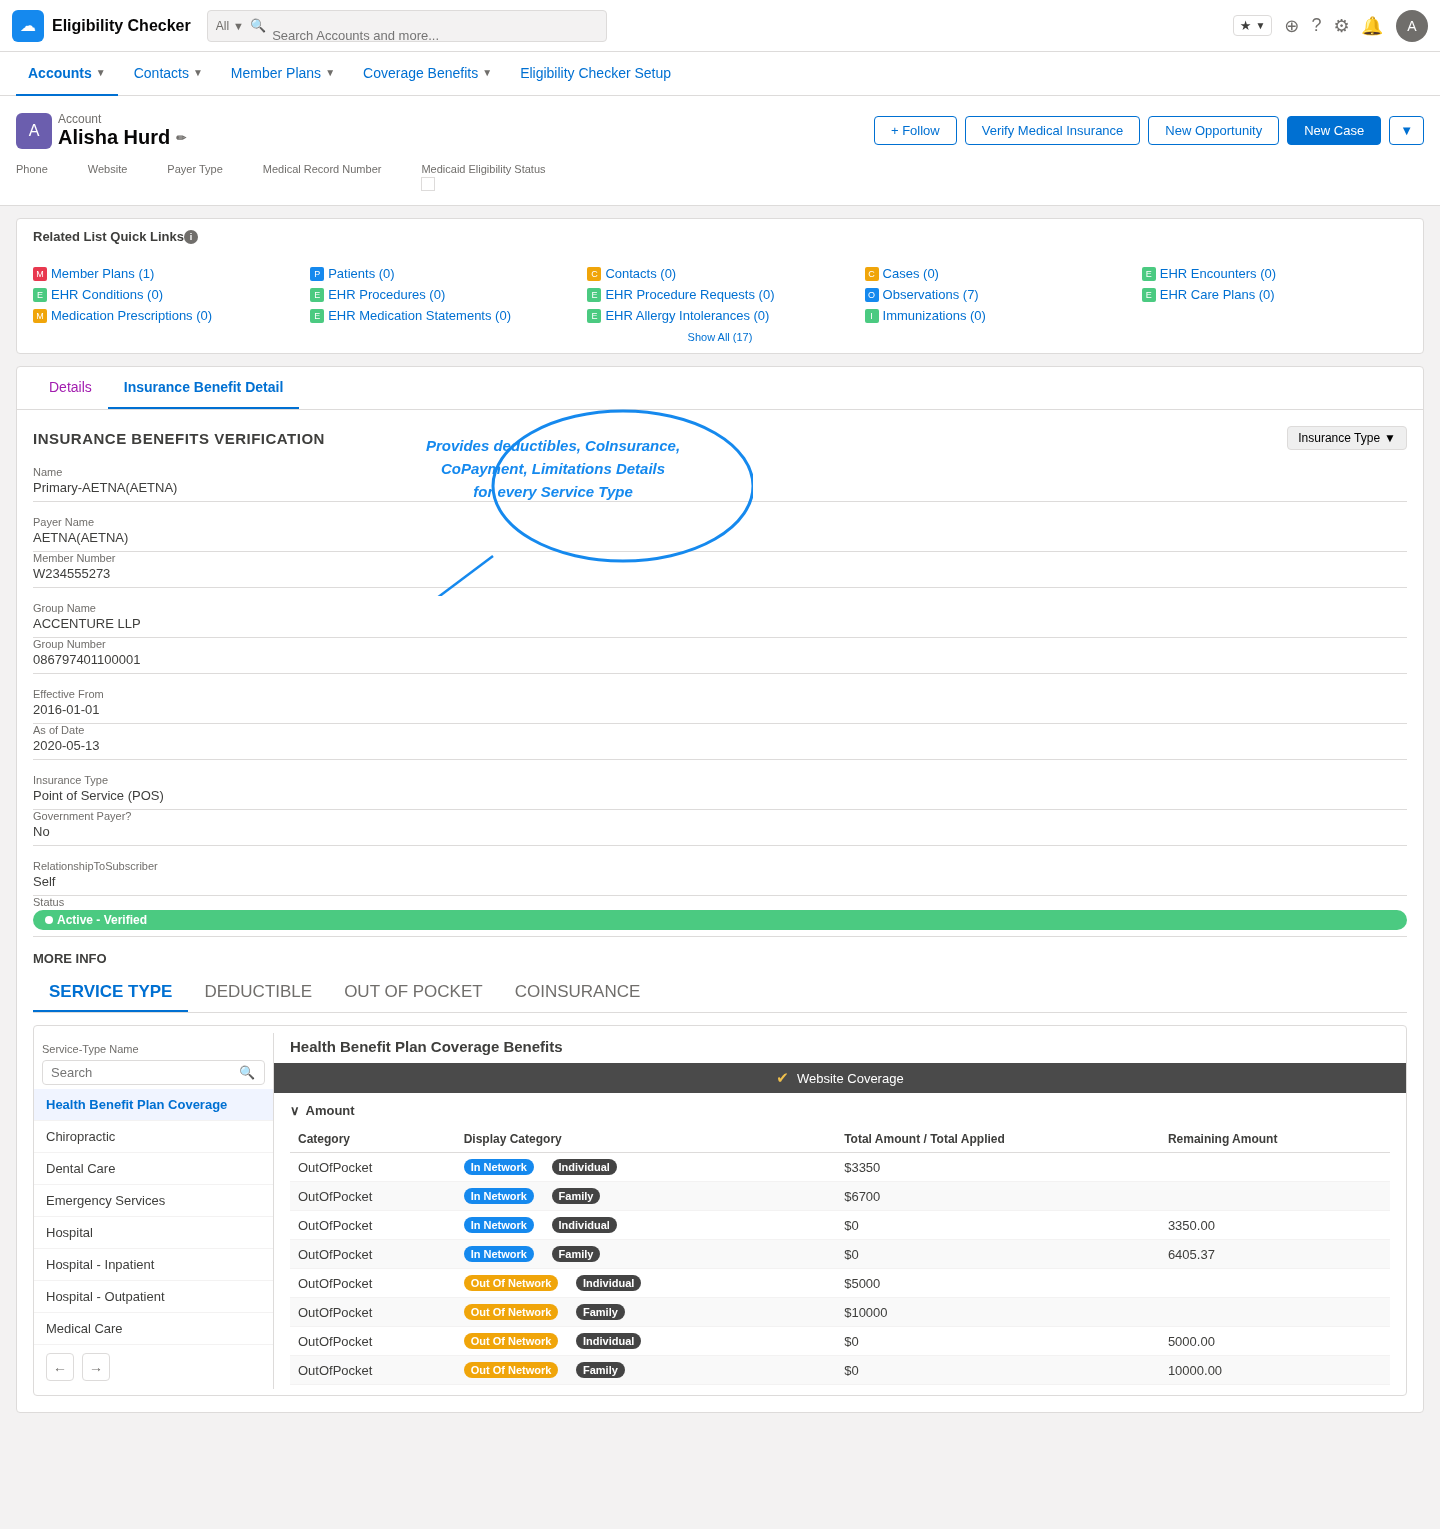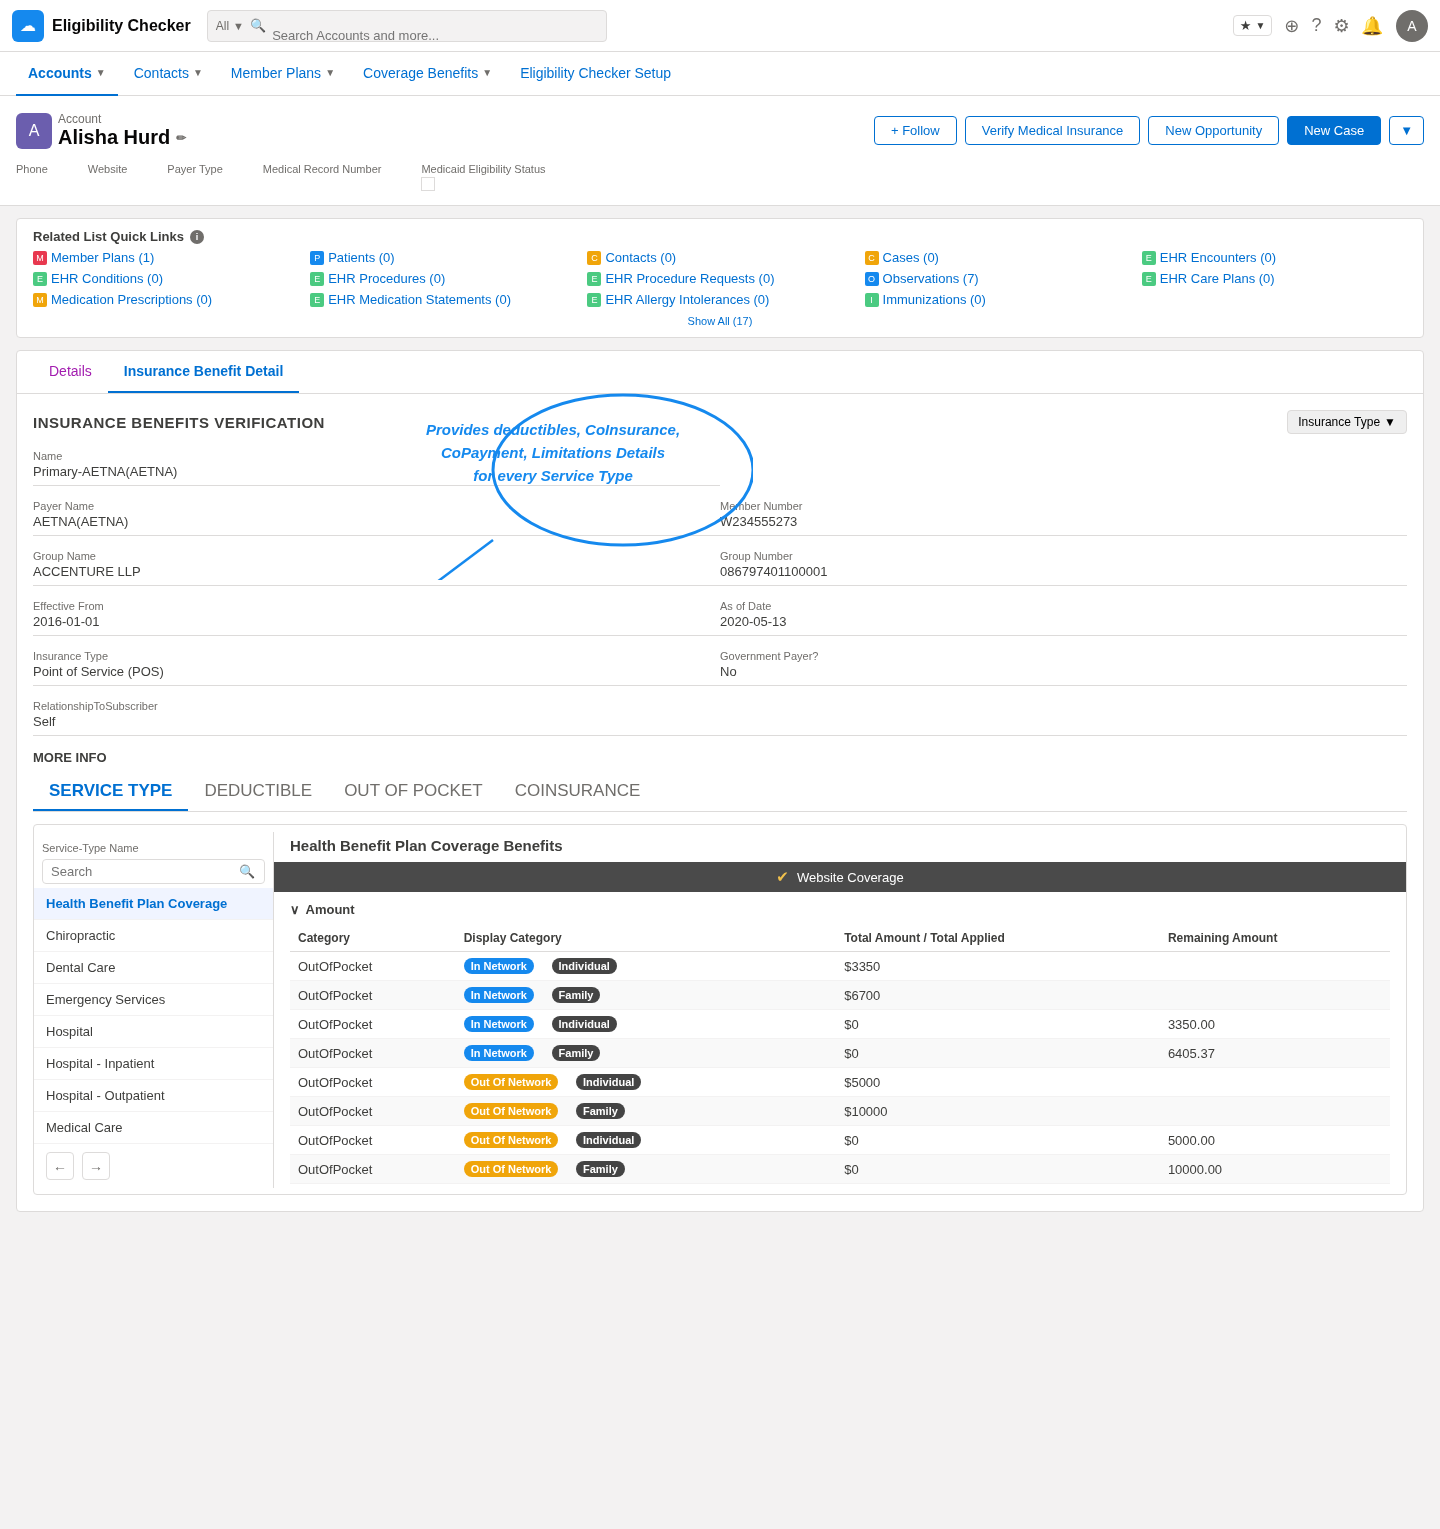--- a/index.html
+++ b/index.html
@@ -67,21 +67,21 @@
     .checkbox-field { width: 14px; height: 14px; border: 1px solid #dddbda; background: #fff; }
 
     
     .related-list {
       background: #fff;
       margin: 12px 16px;
       border: 1px solid #dddbda;
       border-radius: 4px;
       padding: 10px 16px;
     }
-    .related-list-title { font-size: 13px; font-weight: 600; color: #3e3e3c; display: flex; align-items: center; gap: 6px; margin-bottom: 6px; }
+    .related-list-title { font-size: 13px; font-weight: 600; color: #3e3e3c; display: flex; align-items: center; margin-bottom: 22px; }
     .related-list-grid { display: grid; grid-template-columns: repeat(5, 1fr); gap: 6px 12px; }
     .related-link { color: #0070d2; font-size: 13px; cursor: pointer; display: flex; align-items: center; gap: 4px; }
     .related-link-icon { width: 14px; height: 14px; border-radius: 2px; display: inline-flex; align-items: center; justify-content: center; font-size: 9px; color: #fff; }
     .show-all { color: #0070d2; font-size: 11px; cursor: pointer; margin-top: 8px; display: block; text-align: center; }
 
     
     .main-content {
       margin: 12px 16px;
       background: #fff;
       border: 1px solid #dddbda;
@@ -95,21 +95,21 @@
       border-bottom: 2px solid transparent;
     }
     .content-tab.active { color: #0070d2; border-bottom: 2px solid #0070d2; font-weight: 600; }
 
     
     .insurance-section { padding: 16px; }
     .insurance-header { display: flex; align-items: center; justify-content: space-between; margin-bottom: 16px; }
     .insurance-title { font-size: 15px; font-weight: 700; letter-spacing: 0.5px; color: #3e3e3c; }
     .insurance-type-btn { padding: 4px 10px; border: 1px solid #dddbda; border-radius: 4px; font-size: 12px; cursor: pointer; display: flex; align-items: center; gap: 4px; }
 
-    .form-row { display: flex; margin-bottom: 14px; }
+    .form-row { display: flex; margin-bottom: 14px; flex-direction: column; }
     .form-field { flex: 1; display: flex; flex-direction: column; gap: 2px; border-bottom: 1px solid #dddbda; padding-bottom: 6px; }
     .form-field-label { font-size: 11px; color: #706e6b; }
     .form-field-value { font-size: 13px; color: #3e3e3c; }
 
     .status-badge { display: inline-flex; align-items: center; gap: 4px; background: #4bca81; color: #fff; padding: 3px 12px; border-radius: 12px; font-size: 12px; font-weight: 600; }
     .status-dot { width: 8px; height: 8px; background: #fff; border-radius: 50%; }
 
     .more-info-title { font-size: 13px; font-weight: 700; color: #3e3e3c; margin: 12px 0 8px 0; }
     .inner-tabs { display: flex; border-bottom: 1px solid #dddbda; margin-bottom: 12px; }
     .inner-tab { padding: 8px 16px; font-size: 17px; cursor: pointer; color: #706e6b; border-bottom: 2px solid transparent; }
@@ -380,20 +380,27 @@
         <span class="form-field-label">Government Payer?</span>
         <span class="form-field-value">No</span>
       </div>
     </div>
 
     <div class="form-row">
       <div class="form-field">
         <span class="form-field-label">RelationshipToSubscriber</span>
         <span class="form-field-value">Self</span>
       </div>
+      <div class="form-field">
+        <span class="form-field-label">Status</span>
+        <div class="status-badge">
+          <span class="status-dot"></span>
+          <span>Active - Verified</span>
+        </div>
+      </div>
     </div>
 
     <div class="more-info-title">MORE INFO</div>
     <div class="inner-tabs">
       <div class="inner-tab active">
         <span>SERVICE TYPE</span>
       </div>
       <div class="inner-tab">
         <span>DEDUCTIBLE</span>
       </div>

